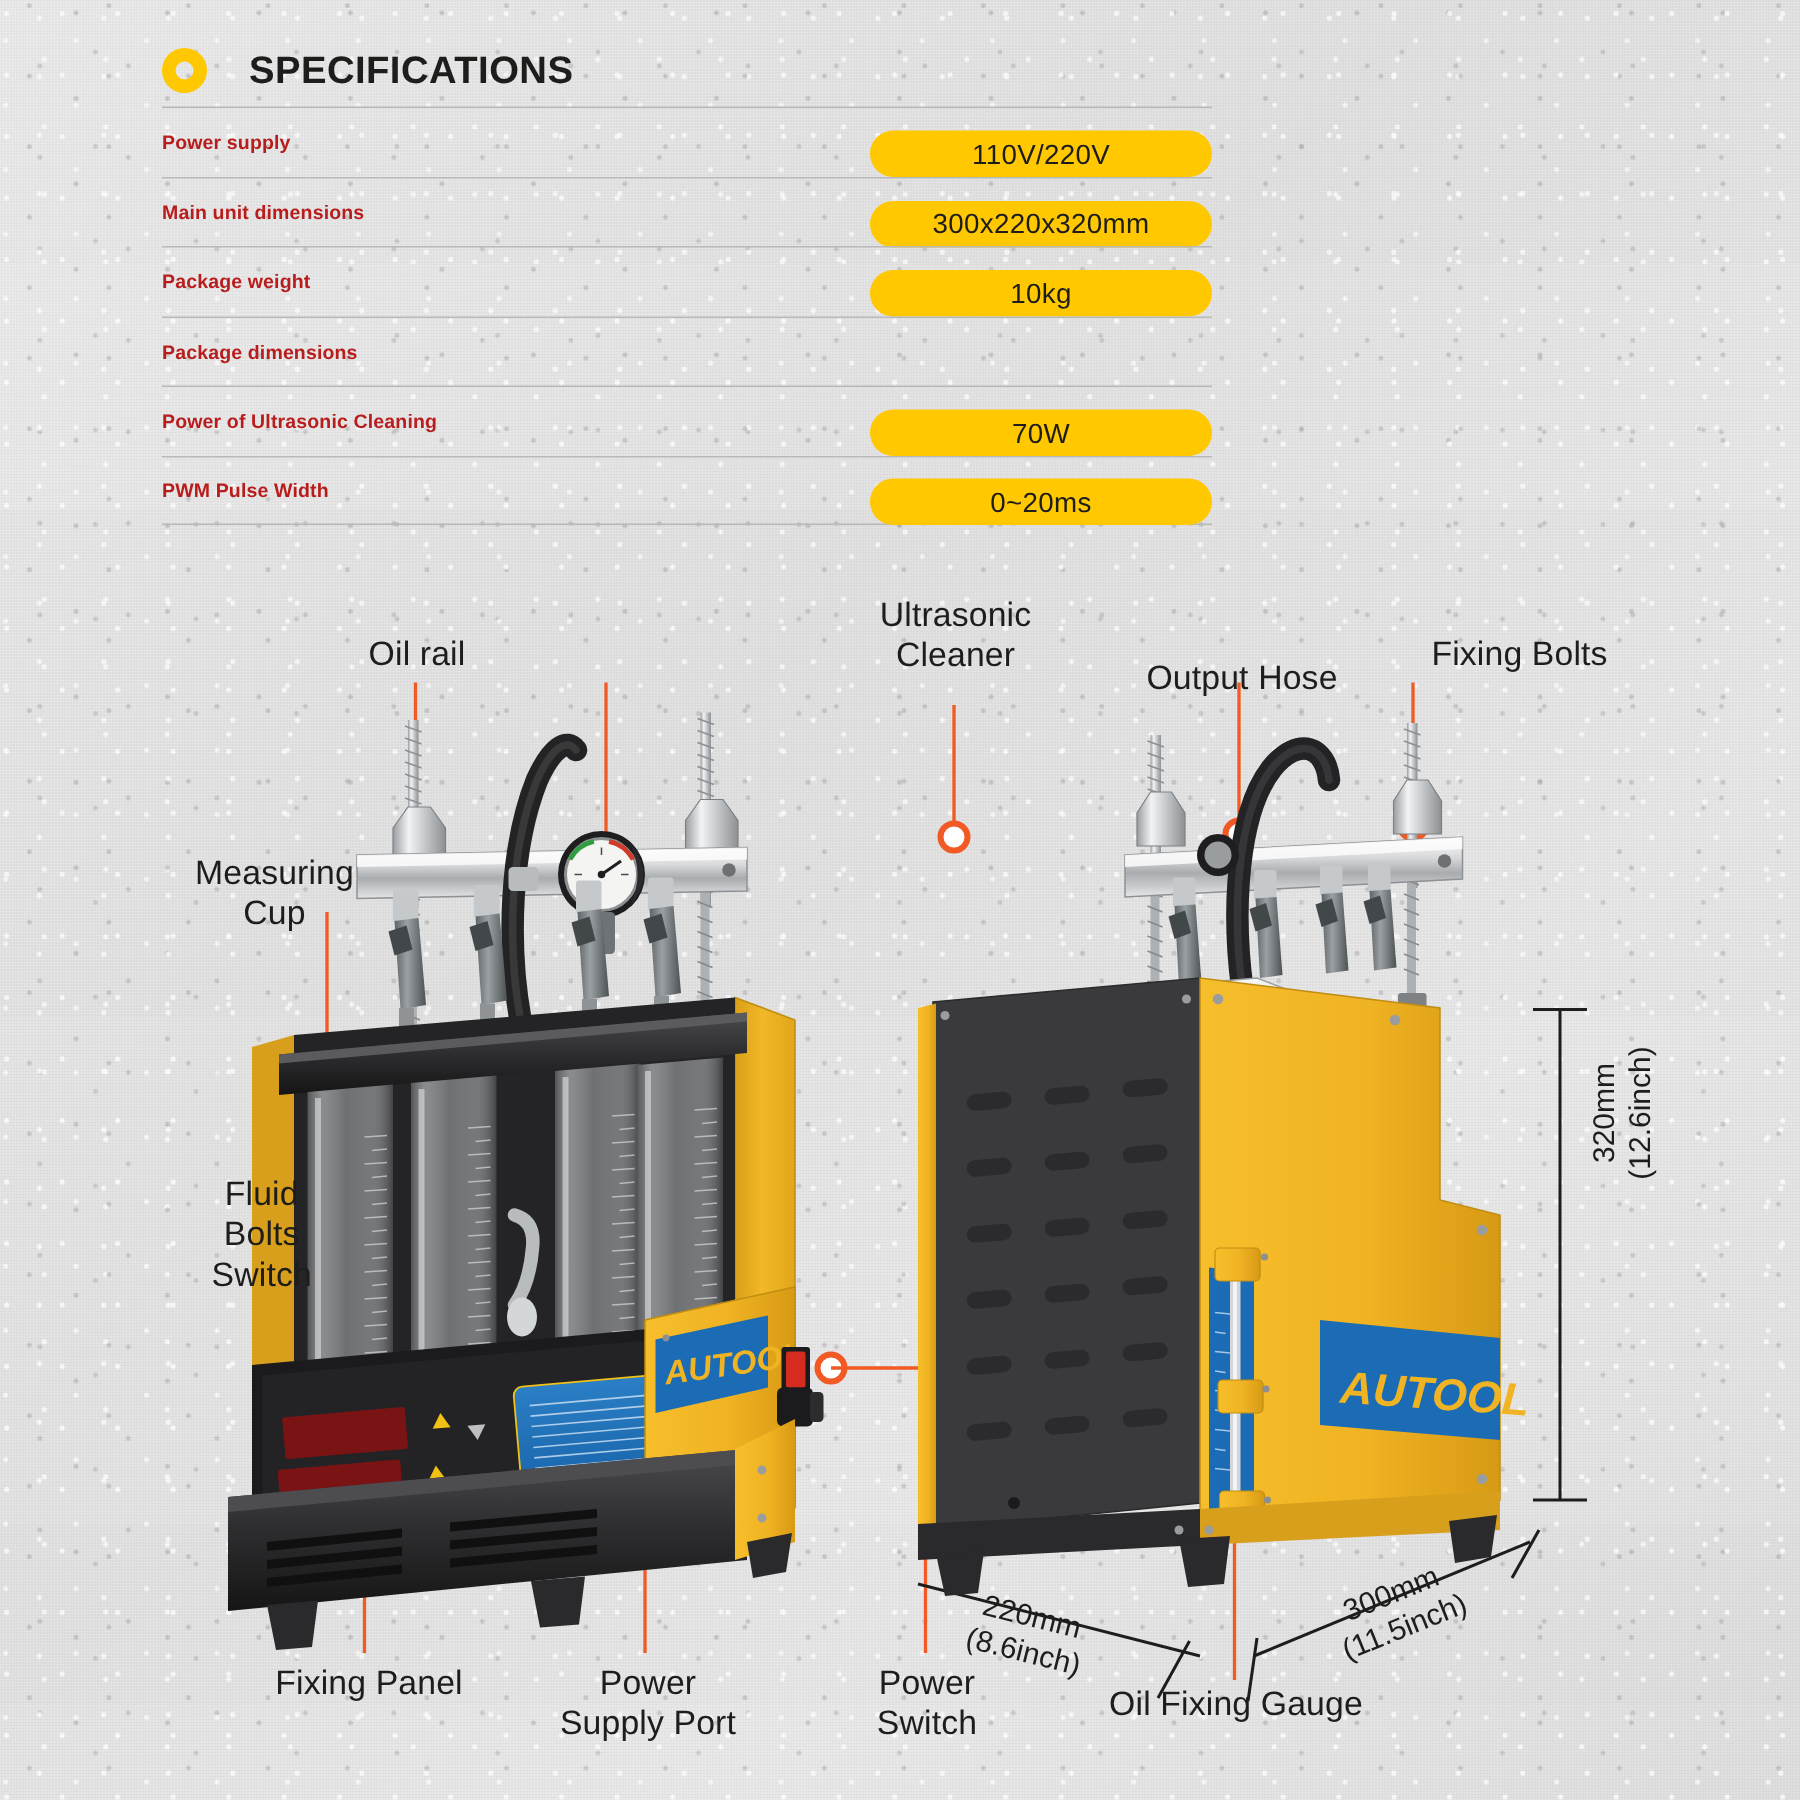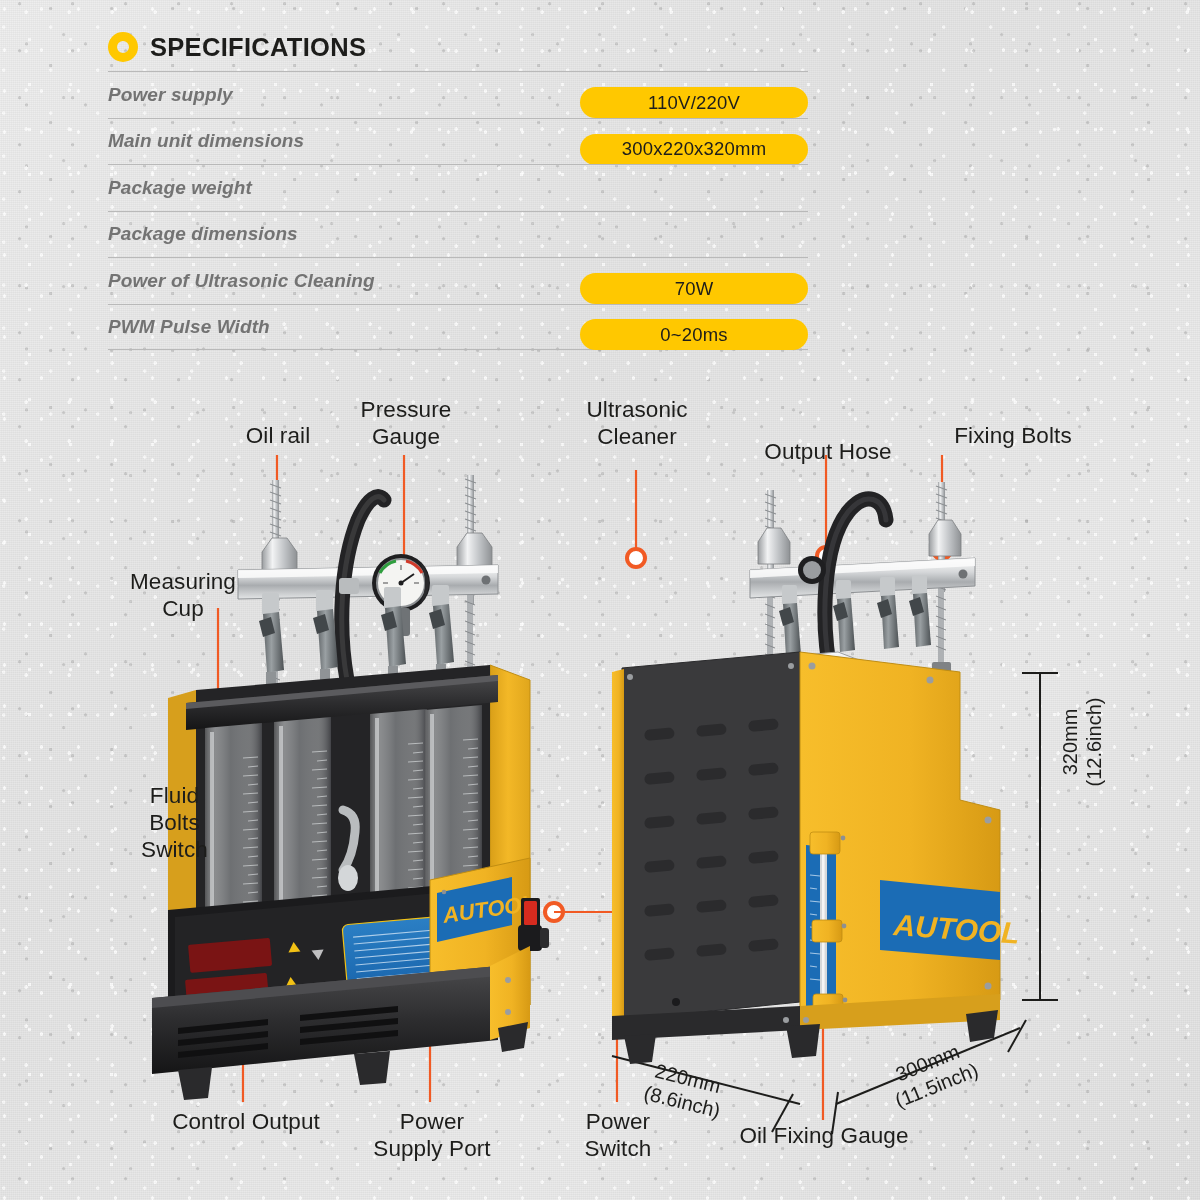--- a/index.html
+++ b/index.html
@@ -31,38 +31,38 @@
     position: absolute; inset: 0;
     opacity: .55;
     background-image:
       repeating-linear-gradient(0deg, rgba(255,255,255,.10) 0 1px, rgba(0,0,0,.035) 1px 2px),
       repeating-linear-gradient(90deg, rgba(255,255,255,.08) 0 1px, rgba(0,0,0,.03) 1px 2px);
   }
   .layer { position: absolute; inset: 0; }
 
   
   #spec-section { position: absolute; left: 108px; top: 32px; width: 700px; }
-  #spec-header { display: flex; align-items: center; gap: 12px; margin-bottom: 9px; }
+  #spec-header { display: flex; align-items: center; gap: 28px; margin-bottom: 9px; }
   .ring-icon {
     width: 30px; height: 30px; border-radius: 50%;
     border: 9px solid #FFC800; background: transparent;
   }
   #spec-title {
     font-size: 25.5px; font-weight: bold; color: #1d1d1b;
     letter-spacing: .3px;
   }
   .spec-row {
     display: flex; align-items: center; justify-content: space-between;
     height: 46.5px; border-top: 1.3px solid #b9b9b9;
     position: relative;
   }
   .spec-row:last-child { border-bottom: 1.3px solid #b9b9b9; }
   .spec-label {
-    font-size: 19px; font-weight: bold; color: #737373;
-    letter-spacing: .1px; white-space: nowrap; font-style: italic;
+    font-size: 13px; font-weight: bold; color: #b91c1c;
+    letter-spacing: .1px; white-space: nowrap;
   }
   .spec-value {
     background: #FFC800; color: #1d1d1b;
     border-radius: 19px; height: 31px; min-width: 228px;
     display: flex; align-items: center; justify-content: center;
     font-size: 18.5px; letter-spacing: .2px; white-space: nowrap;
     padding: 0 16px; margin-right: 0; margin-top: 16px;
   }
 
   
@@ -96,20 +96,21 @@
       <div class="spec-row">
         <div class="spec-label">Power supply</div>
         <div class="spec-value">110V/220V</div>
       </div>
       <div class="spec-row">
         <div class="spec-label">Main unit dimensions</div>
         <div class="spec-value">300x220x320mm</div>
       </div>
       <div class="spec-row">
         <div class="spec-label">Package weight</div>
+        <div class="spec-value">10kg</div>
       </div>
       <div class="spec-row">
         <div class="spec-label">Package dimensions</div>
       </div>
       <div class="spec-row">
         <div class="spec-label">Power of Ultrasonic Cleaning</div>
         <div class="spec-value">70W</div>
       </div>
       <div class="spec-row">
         <div class="spec-label">PWM Pulse Width</div>
@@ -737,38 +738,36 @@
         <path d="M966,634 L998,630 L994,658 L970,662 Z" fill="#2a2a2c"></path>
         <circle cx="786" cy="640" r="3" fill="#9a9da0"></circle>
         <circle cx="806" cy="640" r="3" fill="#9a9da0"></circle>
         <circle cx="676" cy="622" r="4" fill="#1b1b1d"></circle>
       </g>
     </svg>
   </div>
 
   <div class="callout-label cl-center" style="left:198px;  top:42px;  width:160px;">Oil rail</div>
 
-  <div class="callout-label cl-center" style="left:336px;  top:16px;  width:140px;">Pressure
-Gauge</div>
 
   <div class="callout-label cl-center" style="left:556px;  top:16px;  width:162px;">Ultrasonic
 Cleaner</div>
 
   <div class="callout-label cl-center" style="left:740px;  top:58px;  width:176px;">Output Hose</div>
 
   <div class="callout-label cl-center" style="left:928px;  top:42px;  width:170px;">Fixing Bolts</div>
 
   <div class="callout-label cl-center" style="left:88px;   top:188px; width:190px;">Measuring
 Cup</div>
 
   <div class="callout-label cl-center" style="left:112px;  top:402px; width:125px;">Fluid
 Bolts
 Switch</div>
 
-  <div class="callout-label cl-center" style="left:156px;  top:728px; width:180px;">Control Output</div>
+  <div class="callout-label cl-center" style="left:156px;  top:728px; width:180px;">Fixing Panel</div>
 
   <div class="callout-label cl-center" style="left:348px;  top:728px; width:168px;">Power
 Supply Port</div>
 
   <div class="callout-label cl-center" style="left:534px;  top:728px; width:168px;">Power
 Switch</div>
 
   <div class="callout-label cl-center" style="left:718px;  top:742px; width:212px;">Oil Fixing Gauge</div>
 
   <div class="dim-label" style="left:1058px; top:412px; width:100px; transform:rotate(-90deg); transform-origin:left top;">320mm

